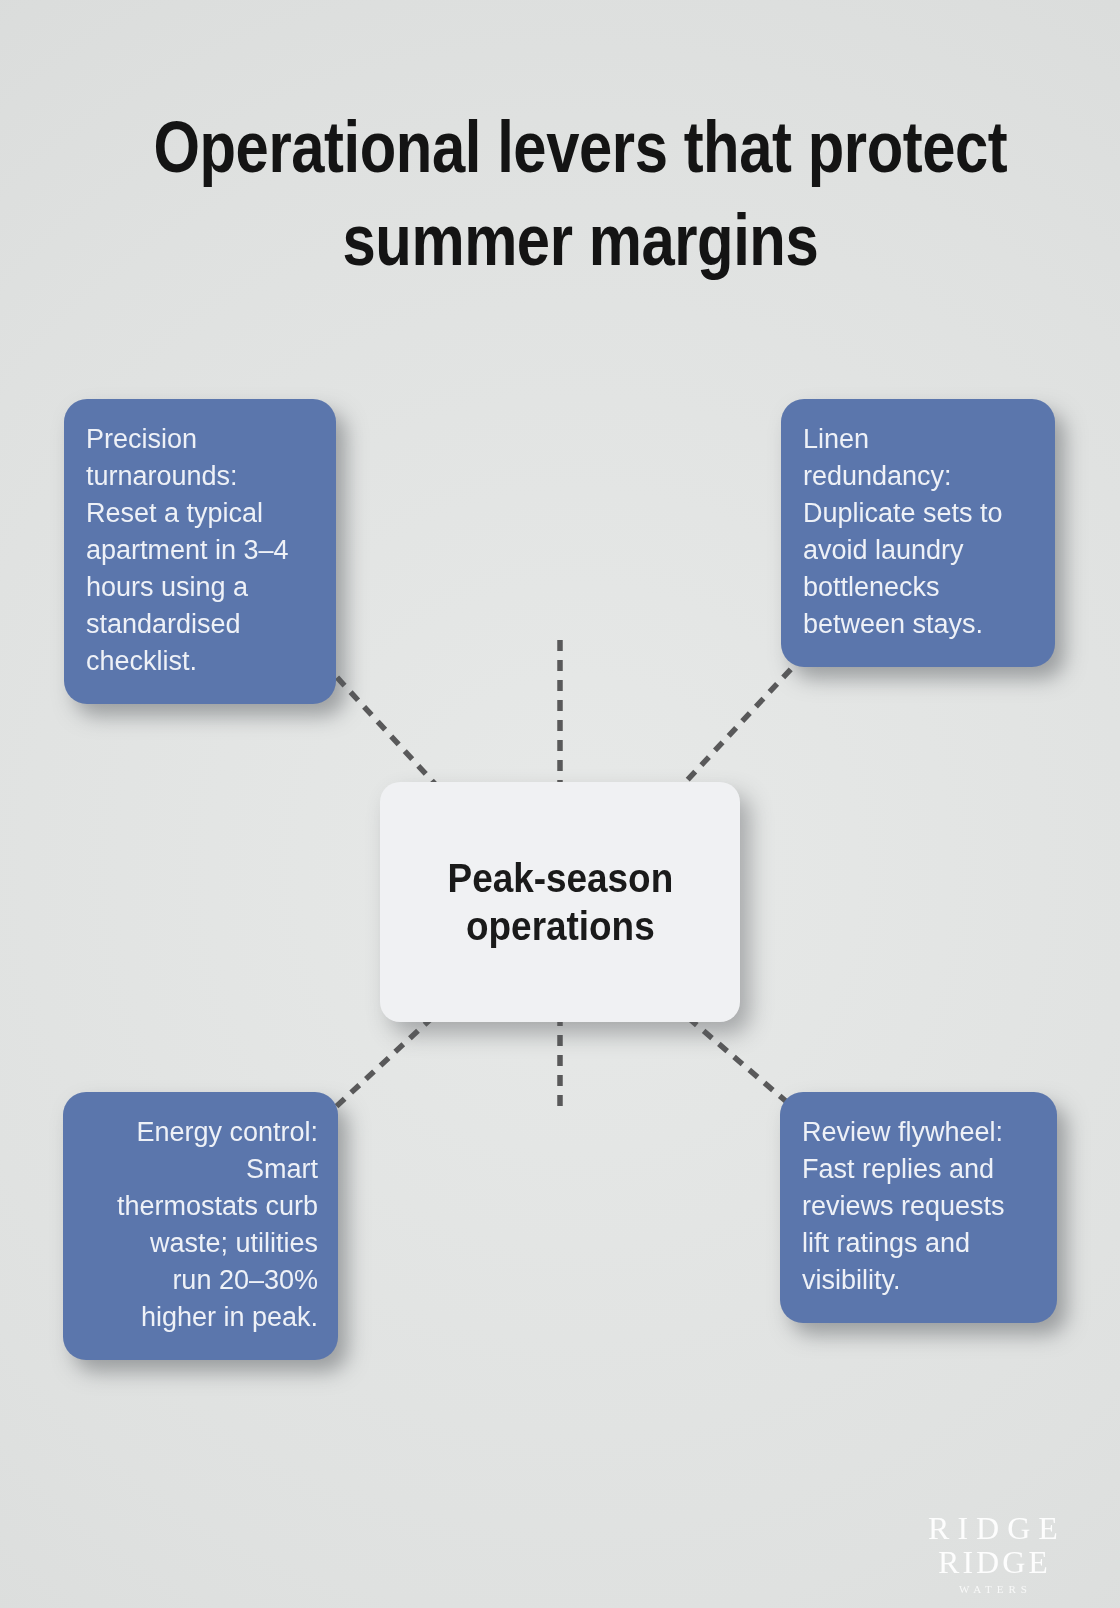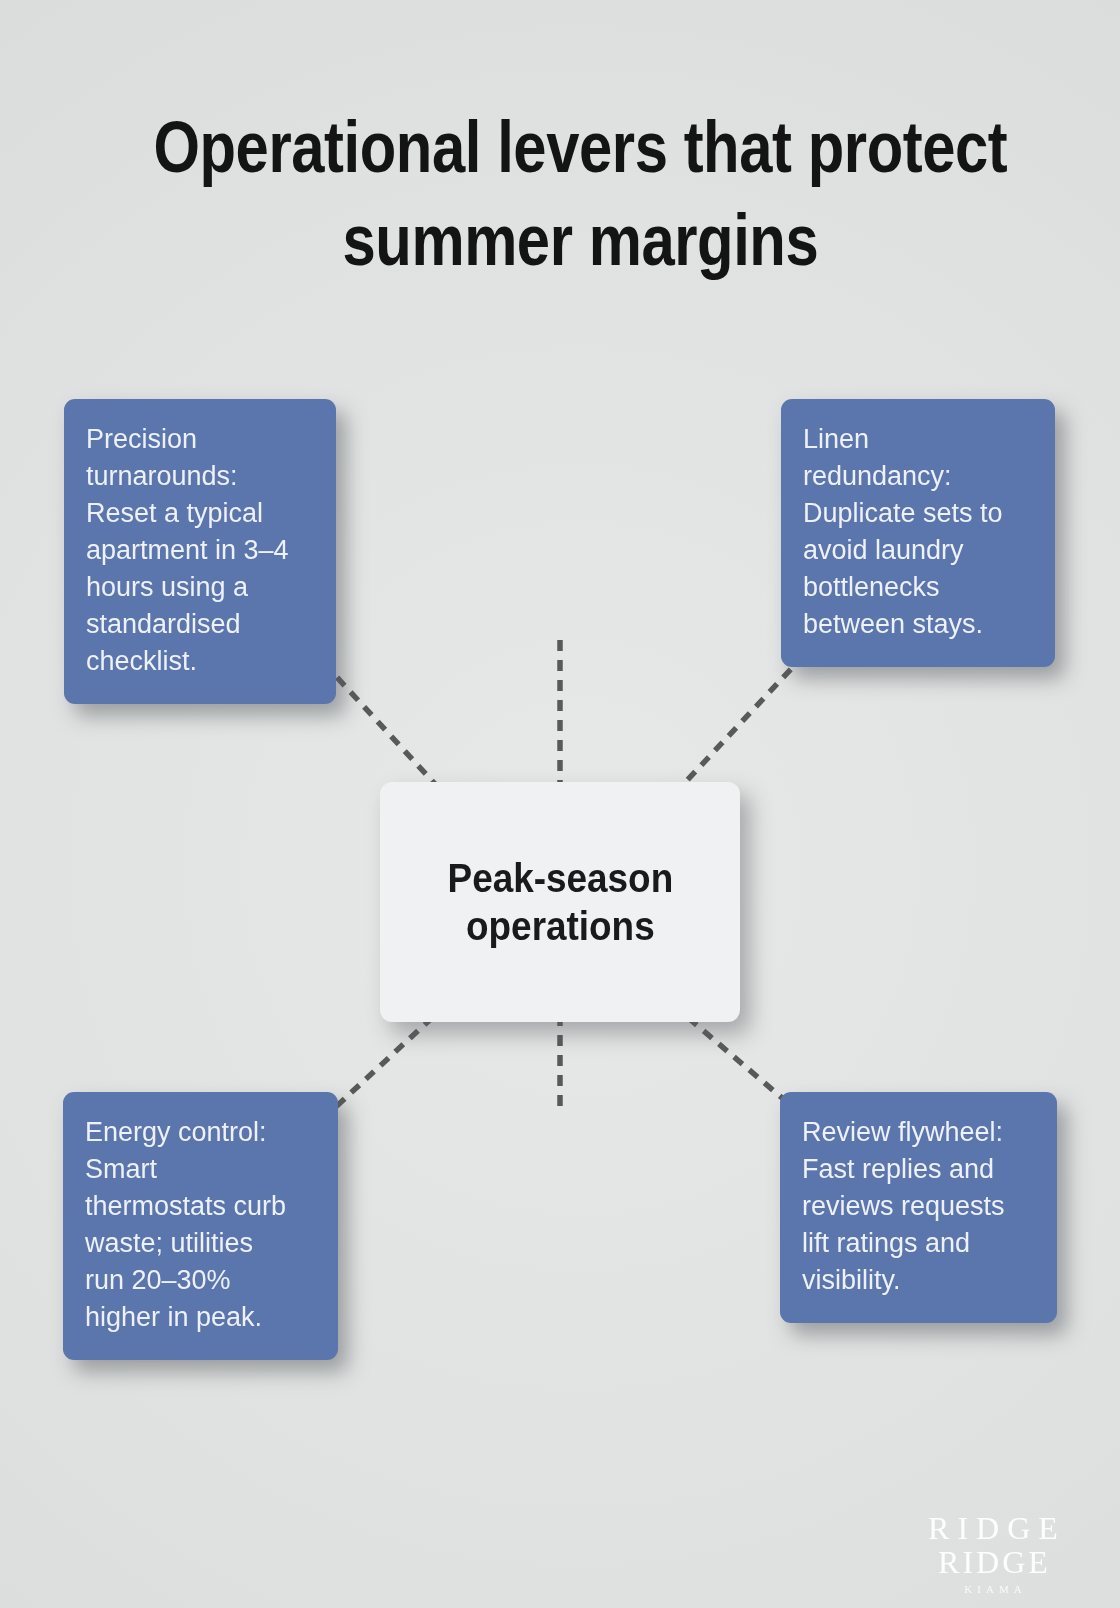--- a/index.html
+++ b/index.html
@@ -41,46 +41,46 @@
   .connectors line {
     stroke: #59595a;
     stroke-width: 5.5;
     stroke-dasharray: 11 9;
   }
 
   .node {
     position: absolute;
     box-sizing: border-box;
     background: #5b76ac;
-    border-radius: 11px;
+    border-radius: 23px;
     padding: 22px 20px 24px 22px;
     color: #eef1f7;
     box-shadow: 10px 12px 20px rgba(88, 91, 96, 0.50);
     z-index: 2;
   }
   .node-text {
     display: block;
     white-space: pre-line;
     font-size: 27px;
     line-height: 37px;
     font-weight: 400;
   }
   .b1 { left: 64px;  top: 399px; width: 272px; }
   .b2 { left: 420px; top: 399px; width: 280px; }
   .b3 { left: 781px; top: 399px; width: 274px; }
-  .b4 { left: 63px;  top: 1092px; width: 275px; }
+  .b4 { left: 63px;  top: 1092px; width: 275px; text-align: right; }
   .b5 { left: 420px; top: 1092px; width: 277px; }
   .b6 { left: 780px; top: 1092px; width: 277px; }
 
   .center-node {
     position: absolute;
     left: 380px; top: 782px;
     width: 360px; height: 240px;
     background: #f0f1f3;
-    border-radius: 12px;
+    border-radius: 20px;
     box-shadow: 10px 12px 22px rgba(88, 91, 96, 0.45);
     display: flex;
     align-items: center;
     justify-content: center;
     z-index: 2;
   }
   .center-text {
     white-space: pre-line;
     text-align: center;
     font-size: 41px;
@@ -176,16 +176,16 @@
   </div>
 
   <div class="center-node">
     <span class="center-text">Peak-season
 operations</span>
   </div>
 
   <div class="brand">
     <div class="brand-ridge">RIDGE</div>
     <div class="brand-waters">RIDGE</div>
-    <div class="brand-kiama">KIAMA</div>
+    <div class="brand-kiama">WATERS</div>
   </div>
 
 </div>
 
 </body></html>

